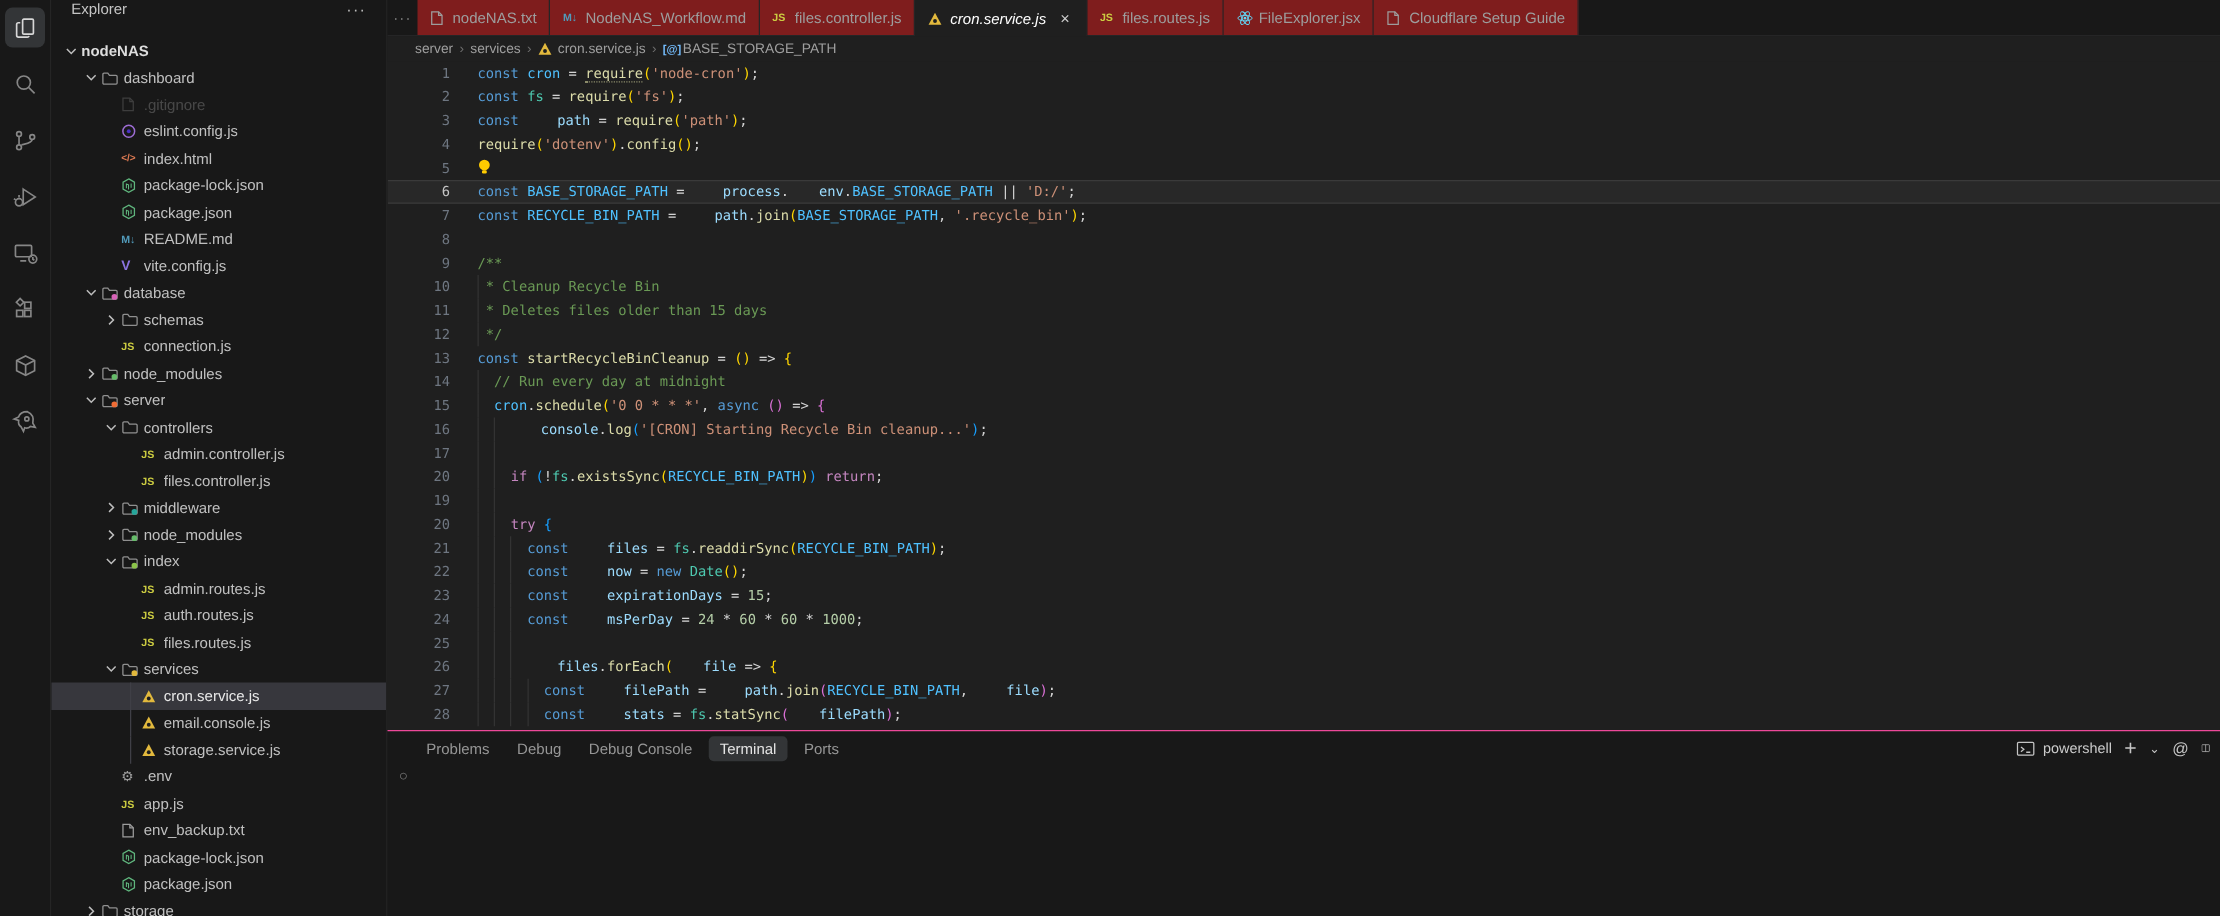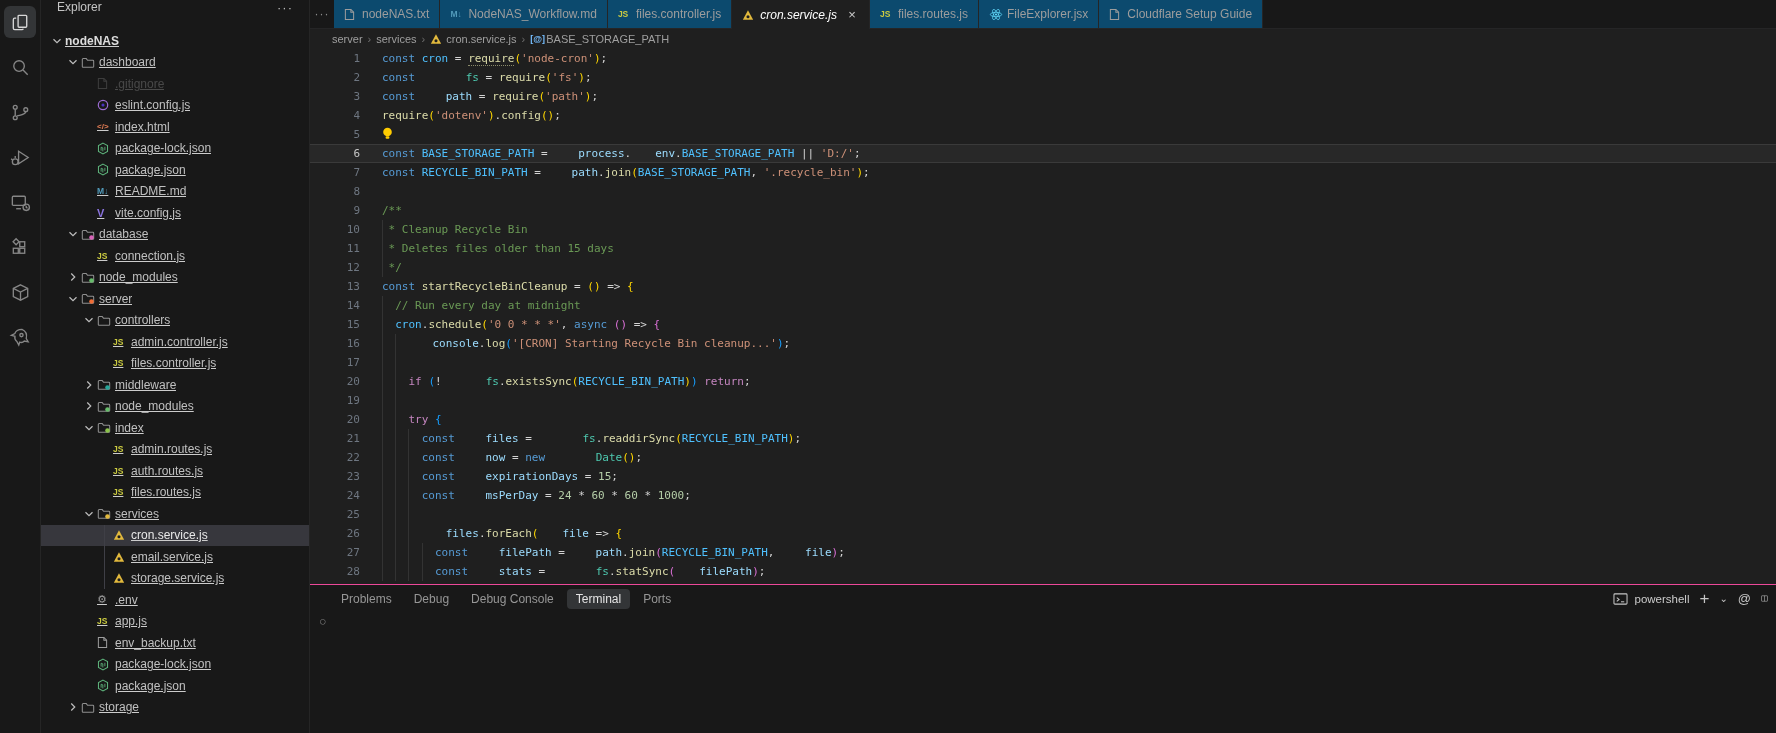--- a/index.html
+++ b/index.html
@@ -9,63 +9,63 @@
   .abar{width:40px;background:#181818;flex:none;display:flex;flex-direction:column;align-items:center;padding-top:6px;border-right:1px solid #252525;}
   .ab-item{width:32px;height:32px;margin-bottom:13px;display:flex;align-items:center;justify-content:center;border-radius:6px;cursor:pointer;}
   .ab-item svg{stroke:#868686;fill:none;stroke-width:1.4;width:23px;height:23px;}
   .ab-item.active{background:#333537;}
   .ab-item.active svg{stroke:#d7d7d7;}
   
   .sidebar{width:268px;background:#181818;flex:none;display:flex;flex-direction:column;border-right:1px solid #252525;}
   .side-head{height:30px;flex:none;display:flex;align-items:flex-start;padding:0 12px 0 16px;}
   .side-title{font-size:12px;color:#c5c5c5;flex:1;}
   .side-more{color:#bdbdbd;font-size:13px;letter-spacing:1px;cursor:pointer;padding:0 4px;}
-  .tree{flex:1;overflow:hidden;position:relative;text-decoration:underline;}
+  .tree{flex:1;overflow:hidden;position:relative;}
   .trow{height:21.5px;display:flex;align-items:center;font-size:12px;color:#c0c0c0;cursor:pointer;white-space:nowrap;position:relative;}
   .trow.sel{background:#37373d;color:#e8e8e8;}
   .trow.ghost{opacity:.28;}
   .trow.root .tlabel{font-weight:bold;color:#dddddd;}
   .tchev{width:16px;flex:none;display:flex;align-items:center;justify-content:center;}
   .tchev svg{width:14px;height:14px;stroke:#bdbdbd;fill:none;stroke-width:1.4;}
   .tchev.down svg{transform:rotate(90deg);}
   .tico{width:18px;flex:none;display:flex;align-items:center;justify-content:flex-start;}
   .tlabel{overflow:hidden;text-overflow:ellipsis;}
   .trow.gl::before{content:'';position:absolute;left:63px;top:0;bottom:0;width:1px;background:#3f3f46;}
   
   .ic-js{color:#cbcb41;font-weight:bold;font-size:8.5px;font-family:"Liberation Sans",sans-serif;}
   .ic-md{color:#519aba;font-weight:bold;font-size:8.5px;}
   .ic-html{color:#e07b53;font-weight:bold;font-size:8px;}
   .ic-vite{color:#8b74e0;font-weight:bold;font-size:11px;}
   .ic-gear{color:#9d9d9d;font-size:11px;font-family:"DejaVu Sans",sans-serif;}
   
   .main{flex:1;display:flex;flex-direction:column;min-width:0;}
   .tabbar{height:28px;flex:none;background:#181818;display:flex;align-items:stretch;border-bottom:1px solid #252526;}
   .tab-overflow{width:24px;display:flex;align-items:center;justify-content:center;color:#8a8a8a;font-size:12px;letter-spacing:1px;cursor:pointer;}
-  .tab{display:flex;align-items:center;padding:0 10px;font-size:12px;color:#9d9d9d;border-right:1px solid #252526;cursor:pointer;background:#0c4a6e;white-space:nowrap;}
+  .tab{display:flex;align-items:center;padding:0 10px;font-size:12px;color:#9d9d9d;border-right:1px solid #252526;cursor:pointer;background:#7f1d1d;white-space:nowrap;}
   .tab .tico{width:18px;}
   .tab.active{background:#1f1f1f;color:#ffffff;margin-bottom:-1px;}
   .tab.active .tab-label{font-style:italic;}
   .tab-close{margin-left:8px;color:#cccccc;font-size:13px;width:14px;text-align:center;border-radius:3px;cursor:pointer;}
   .crumbs{height:20px;flex:none;background:#1f1f1f;display:flex;align-items:center;padding-left:22px;font-size:11px;color:#9f9f9f;}
   .crumb{display:flex;align-items:center;cursor:pointer;}
   .crumb .tico{width:16px;}
   .crumb-sep{color:#6e6e6e;margin:0 5px;font-size:11px;}
   .ic-sym{color:#75beff;font-size:9px;font-weight:bold;}
   
   .code{flex:1;overflow:hidden;font-family:"DejaVu Sans Mono","Liberation Mono",monospace;font-size:11px;line-height:19px;position:relative;}
   .line{display:flex;height:19px;position:relative;}
   .line.cur{background:#282828;box-shadow:inset 0 1px 0 #3a3a3a, inset 0 -1px 0 #3a3a3a;}
   .lnum{width:50px;flex:none;text-align:right;padding-right:22px;color:#6e7681;user-select:none;}
   .line.cur .lnum{color:#c6c6c6;}
   .lbody{position:relative;white-space:pre;flex:1;}
   .iguide{position:absolute;top:0;bottom:0;width:1px;background:#333333;}
   .bulb{display:inline-block;margin-right:4px;position:relative;top:2px;}
   .tk-kw{color:#569CD6;} .tk-ct{color:#C586C0;} .tk-v{color:#9CDCFE;padding-left:24px;} .tk-c{color:#4FC1FF;}
   .tk-f{color:#DCDCAA;} .tk-fu{color:#DCDCAA;border-bottom:1px dotted #8b8b6a;} .tk-s{color:#CE9178;}
-  .tk-n{color:#B5CEA8;} .tk-cm{color:#6A9955;} .tk-t{color:#4EC9B0;margin-left:44px;} .tk-o{color:#D4D4D4;}
+  .tk-n{color:#B5CEA8;} .tk-cm{color:#6A9955;} .tk-t{color:#4EC9B0;} .tk-o{color:#D4D4D4;}
   .tk-w{color:#D4D4D4;} .tk-b1{color:#FFD700;} .tk-b2{color:#DA70D6;} .tk-b3{color:#179FFF;}
   
   .panel{height:148px;flex:none;background:#181818;border-top:1px solid #ec4899;display:flex;flex-direction:column;}
   .panel-head{height:27px;flex:none;display:flex;align-items:center;padding:0 8px 0 22px;}
   .ptabs{display:flex;align-items:center;flex:1;gap:4px;}
   .ptab{font-size:12px;color:#969696;padding:3px 9px;border-radius:4px;cursor:pointer;white-space:nowrap;}
   .ptab.active{background:#333537;color:#e4e4e4;}
   .pactions{display:flex;align-items:center;gap:10px;color:#cccccc;}
   .shell-group{display:flex;align-items:center;gap:6px;font-size:11.5px;color:#cccccc;cursor:pointer;}
   .pa-ic{cursor:pointer;font-size:14px;color:#c5c5c5;display:flex;align-items:center;}
@@ -253,20 +253,33 @@
           </span>
           <span class="tico">
             <svg width="14" height="13" viewBox="0 0 16 14" fill="none" stroke="#8f8f8f" stroke-width="1.2">
               <path d="M1.5 3.5a1 1 0 0 1 1-1h3.5l1.5 2h6a1 1 0 0 1 1 1v6a1 1 0 0 1-1 1h-11a1 1 0 0 1-1-1z"></path>
               <circle cx="12" cy="10.5" r="2.6" fill="#d863b8" stroke="none"></circle>
             </svg>
           </span>
           <span class="tlabel">database</span>
         </div>
         <div class="trow" style="padding-left: 40px;">
+          <span class="tchev">
+            <svg viewBox="0 0 16 16">
+              <path d="M6 4l4 4-4 4"></path>
+            </svg>
+          </span>
+          <span class="tico">
+            <svg width="14" height="13" viewBox="0 0 16 14" fill="none" stroke="#8f8f8f" stroke-width="1.2">
+              <path d="M1.5 3.5a1 1 0 0 1 1-1h3.5l1.5 2h6a1 1 0 0 1 1 1v6a1 1 0 0 1-1 1h-11a1 1 0 0 1-1-1z"></path>
+            </svg>
+          </span>
+          <span class="tlabel">schemas</span>
+        </div>
+        <div class="trow" style="padding-left: 40px;">
           <span class="tchev"></span>
           <span class="tico">
             <span class="ic-js">JS</span>
           </span>
           <span class="tlabel">connection.js</span>
         </div>
         <div class="trow" style="padding-left: 24px;">
           <span class="tchev">
             <svg viewBox="0 0 16 16">
               <path d="M6 4l4 4-4 4"></path>
@@ -409,21 +422,21 @@
           <span class="tlabel">cron.service.js</span>
         </div>
         <div class="trow gl" style="padding-left: 56px;">
           <span class="tchev"></span>
           <span class="tico">
             <svg width="12" height="12" viewBox="0 0 14 13">
               <path d="M7 1L13 12H1z" fill="#e2b93d"></path>
               <circle cx="7" cy="8.6" r="1.8" fill="#1f1f1f"></circle>
             </svg>
           </span>
-          <span class="tlabel">email.service.js</span>
+          <span class="tlabel">email.console.js</span>
         </div>
         <div class="trow gl" style="padding-left: 56px;">
           <span class="tchev"></span>
           <span class="tico">
             <svg width="12" height="12" viewBox="0 0 14 13">
               <path d="M7 1L13 12H1z" fill="#e2b93d"></path>
               <circle cx="7" cy="8.6" r="1.8" fill="#1f1f1f"></circle>
             </svg>
           </span>
           <span class="tlabel">storage.service.js</span>

